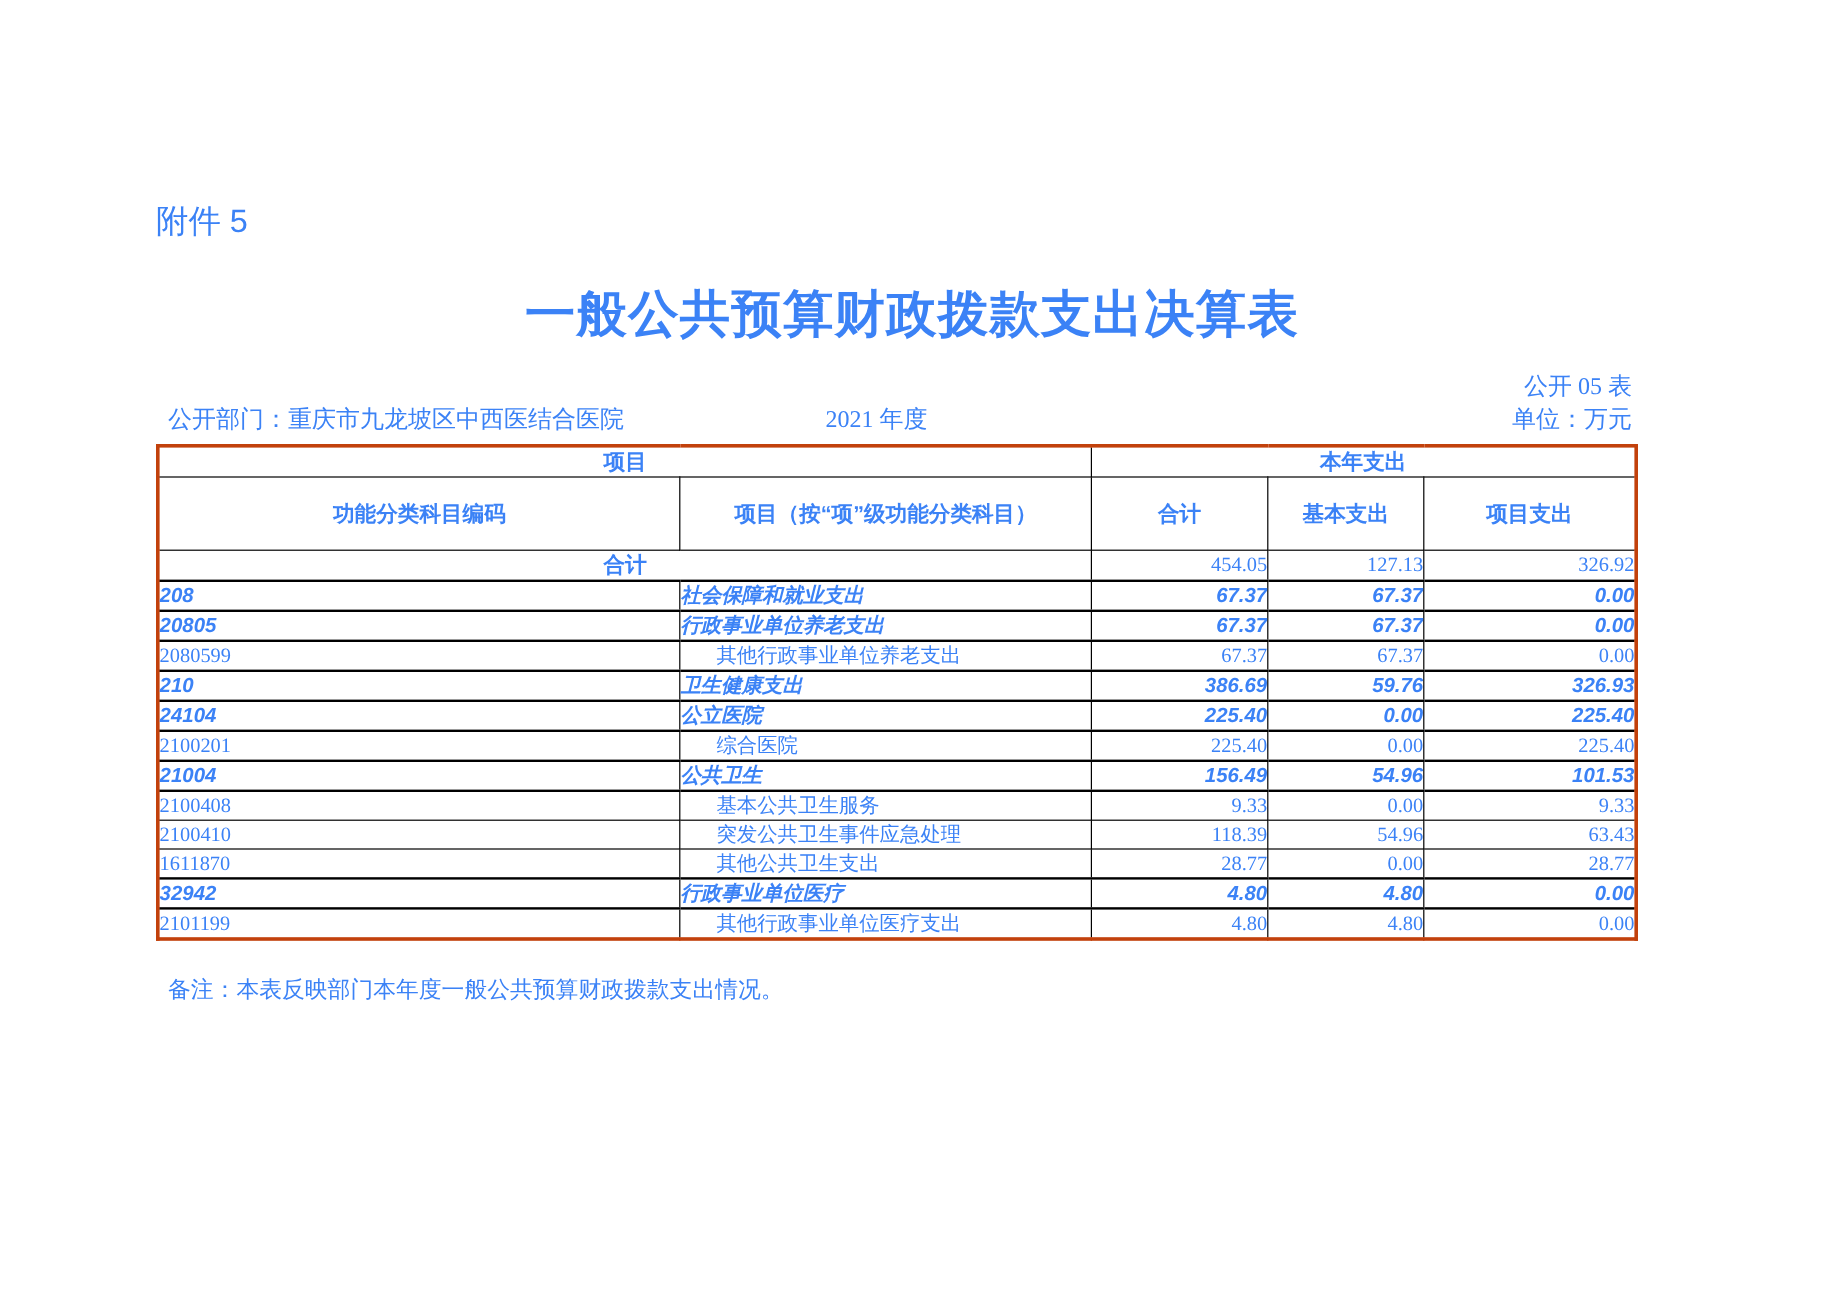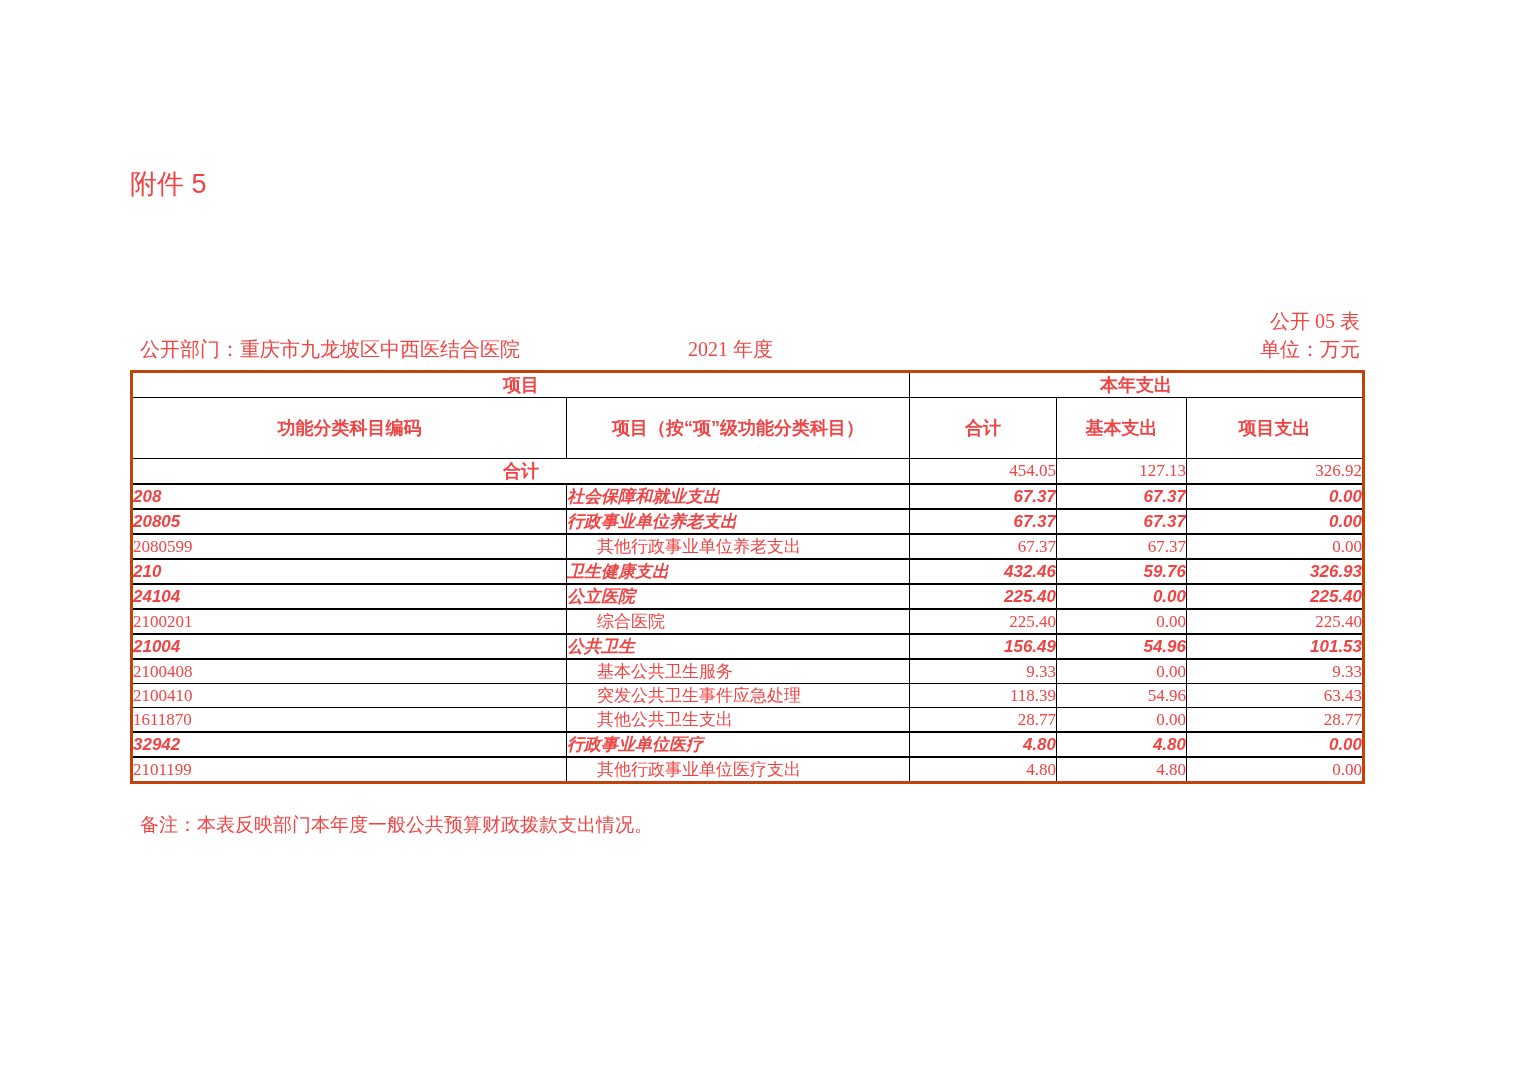--- a/index.html
+++ b/index.html
@@ -5,21 +5,21 @@
   html, body {
     margin: 0;
     padding: 0;
     background: #ffffff;
   }
   .page {
     position: relative;
     width: 1520px;
     height: 1075px;
     background: #ffffff;
-    color: #ef4444;
+    color: #3b82f6;
     font-family: "Liberation Serif", serif;
     overflow: hidden;
   }
   .attachment {
     position: absolute;
     left: 130px;
     top: 166px;
     font-family: "Liberation Sans", sans-serif;
     font-size: 27px;
   }
@@ -127,20 +127,21 @@
     margin-top: 16px;
   }
 </style>
 </head>
 <body>
 
 <div class="page">
 
   <div class="attachment">附件 5</div>
 
+  <h1 class="title">一般公共预算财政拨款支出决算表</h1>
 
   <div class="table-no">公开 05 表</div>
   <div class="dept">公开部门：重庆市九龙坡区中西医结合医院</div>
   <div class="year">2021 年度</div>
   <div class="unit">单位：万元</div>
 
   <table class="budget">
     <colgroup>
       <col style="width:435px">
       <col style="width:343px">
@@ -185,21 +186,21 @@
         <tr class="data-row">
           <td class="code">2080599</td>
           <td class="item indent">其他行政事业单位养老支出</td>
           <td class="num">67.37</td>
           <td class="num">67.37</td>
           <td class="num">0.00</td>
         </tr>
         <tr class="data-row bold-row">
           <td class="code">210</td>
           <td class="item">卫生健康支出</td>
-          <td class="num">432.46</td>
+          <td class="num">386.69</td>
           <td class="num">59.76</td>
           <td class="num">326.93</td>
         </tr>
         <tr class="data-row bold-row">
           <td class="code">24104</td>
           <td class="item">公立医院</td>
           <td class="num">225.40</td>
           <td class="num">0.00</td>
           <td class="num">225.40</td>
         </tr>

